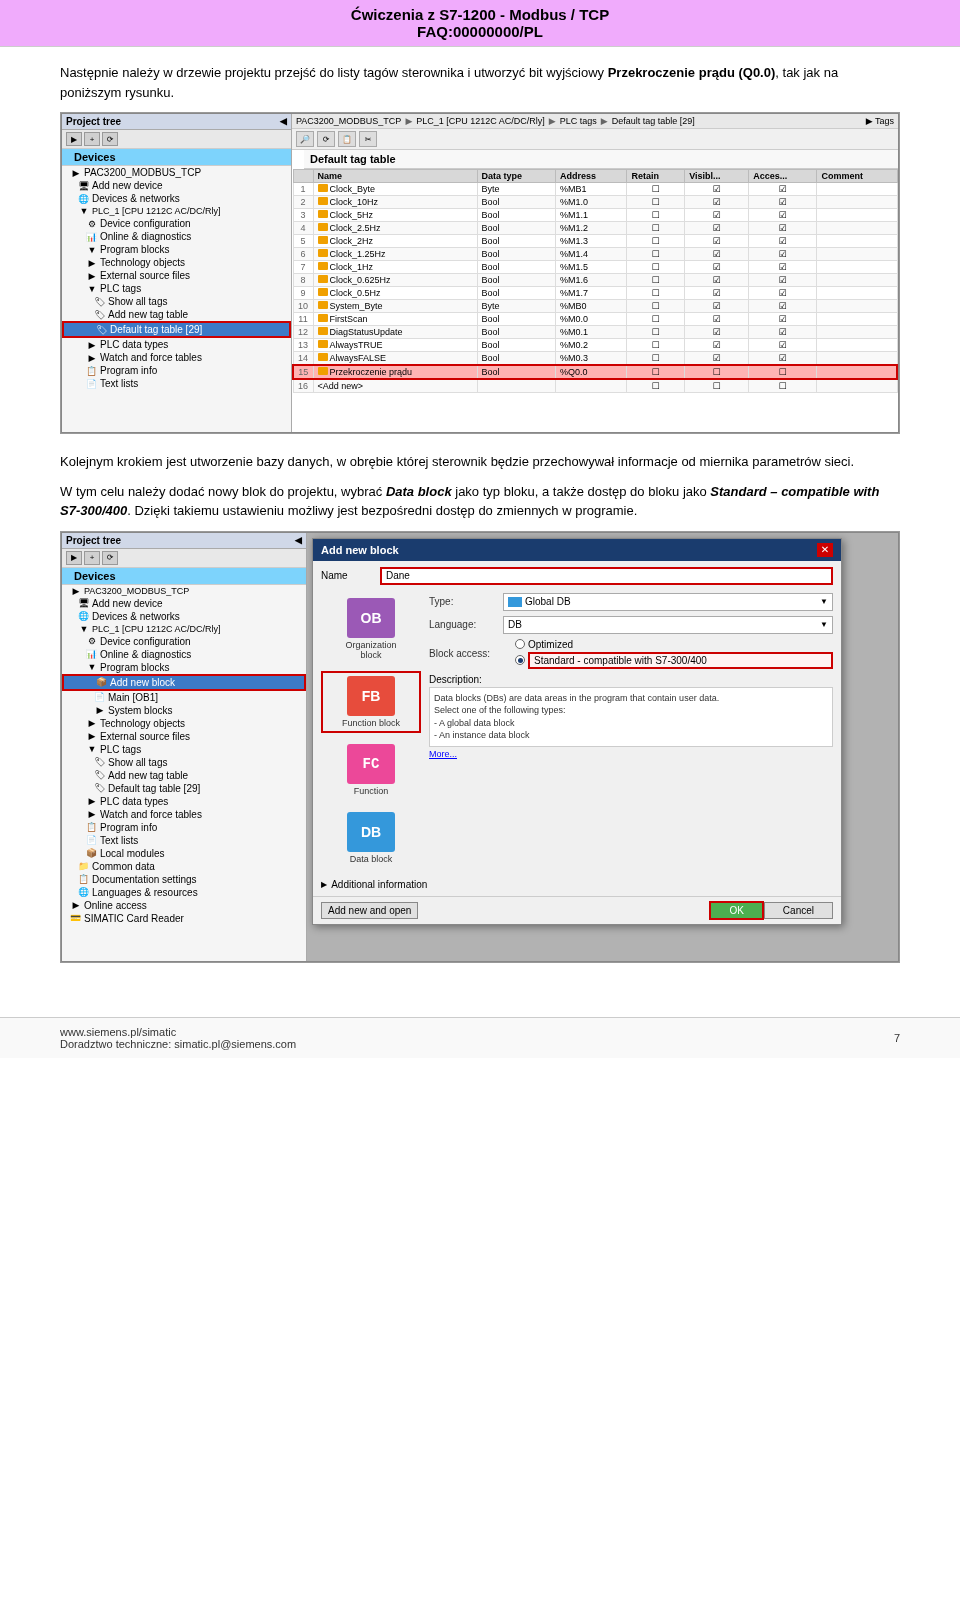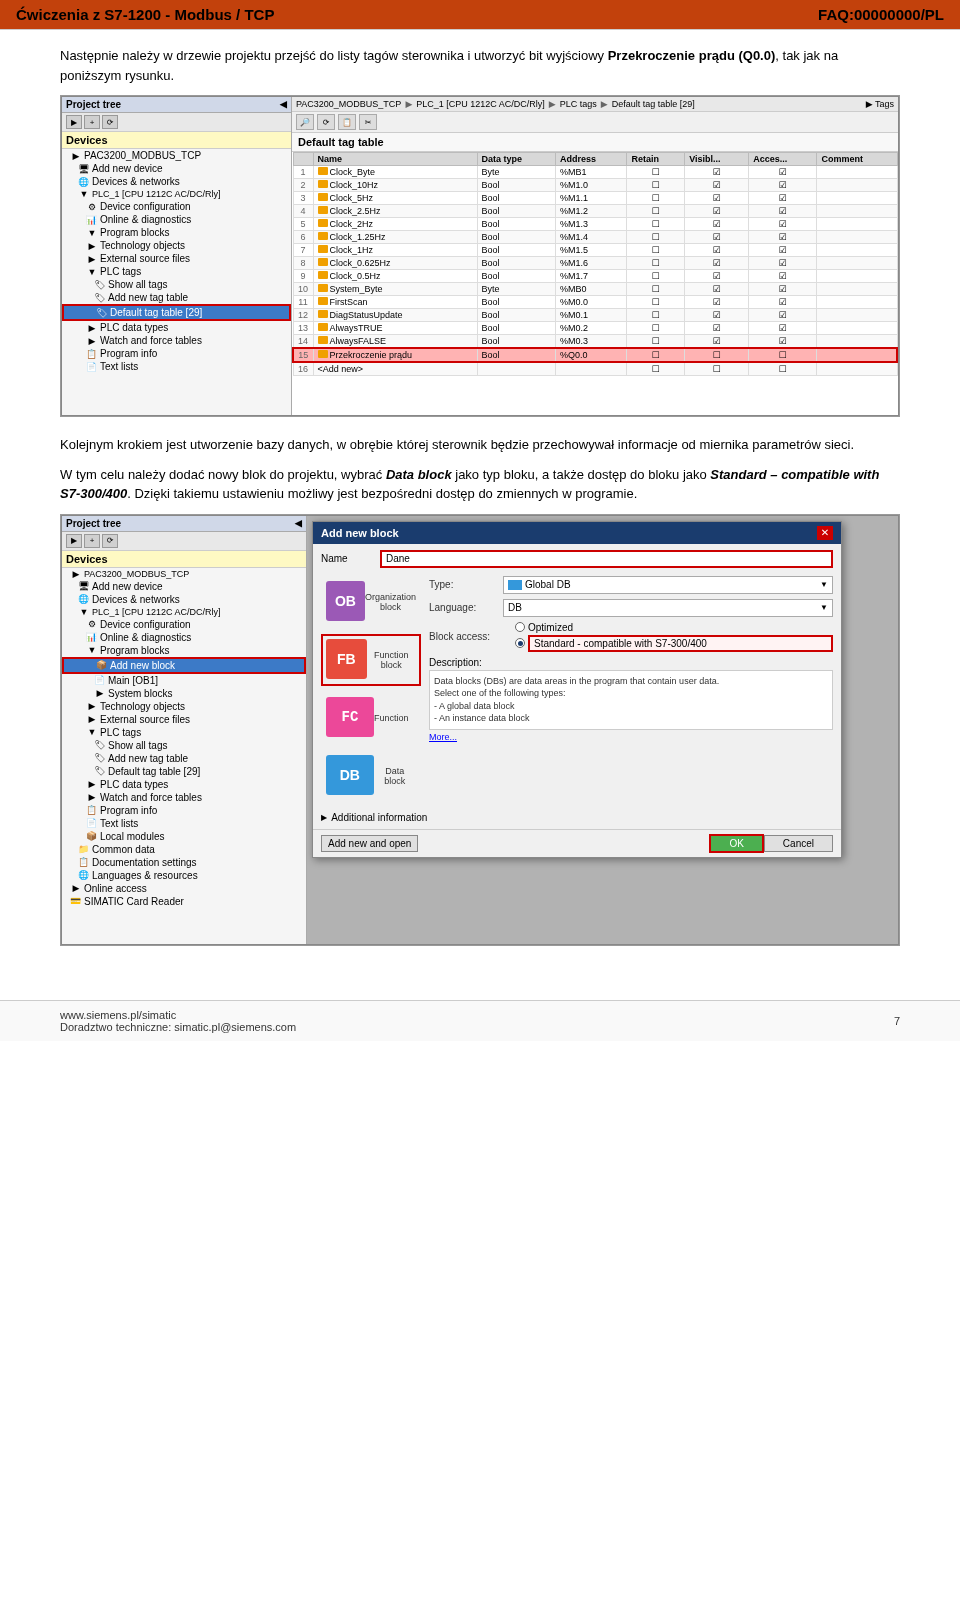--- a/index.html
+++ b/index.html
@@ -12,21 +12,22 @@
       color: #000;
     }
 
     
     .page-header {
       display: flex;
       justify-content: space-between;
       align-items: center;
       padding: 6px 16px;
       border-bottom: 1px solid #ccc;
-      background: #c2410c;
+      background: #f0abfc;
+      flex-direction: column;
     }
     .page-header-title { font-size: 15px; font-weight: bold; }
     .page-header-faq { font-size: 15px; font-weight: bold; }
 
     
     .content {
       padding: 16px 60px;
     }
 
     .paragraph {
@@ -112,22 +113,22 @@
     .tree-indent-4 { padding-left: 32px; }
     .tree-icon {
       font-size: 9px;
       display: inline-block;
       width: 12px;
       text-align: center;
     }
     .devices-label {
       font-weight: bold;
       font-size: 11px;
-      padding: 2px 4px;
-      background: #fef9c3;
+      padding: 2px 12px;
+      background: #7dd3fc;
       border-bottom: 1px solid #ccc;
     }
 
     
     .main-panel {
       flex: 1;
       background: #fff;
       display: flex;
       flex-direction: column;
     }
@@ -158,20 +159,21 @@
       align-items: center;
       justify-content: center;
       cursor: pointer;
     }
     .tag-table-title {
       font-weight: bold;
       font-size: 11px;
       padding: 3px 6px;
       border-bottom: 1px solid #ccc;
       background: #f8f8f8;
+      margin-left: 12px;
     }
     .tag-table-wrap {
       flex: 1;
       overflow: hidden;
     }
     .tag-table {
       width: 100%;
       border-collapse: collapse;
       font-size: 9px;
     }
@@ -270,20 +272,21 @@
       gap: 8px;
     }
     .dialog-left {
       display: flex;
       flex-direction: column;
       gap: 6px;
       width: 100px;
     }
     .block-option {
       display: flex;
+      flex-direction: column;
       align-items: center;
       border: 2px solid transparent;
       padding: 3px;
       cursor: pointer;
     }
     .block-option.selected {
       border: 2px solid #cc0000;
     }
     .block-icon {
       width: 48px;

